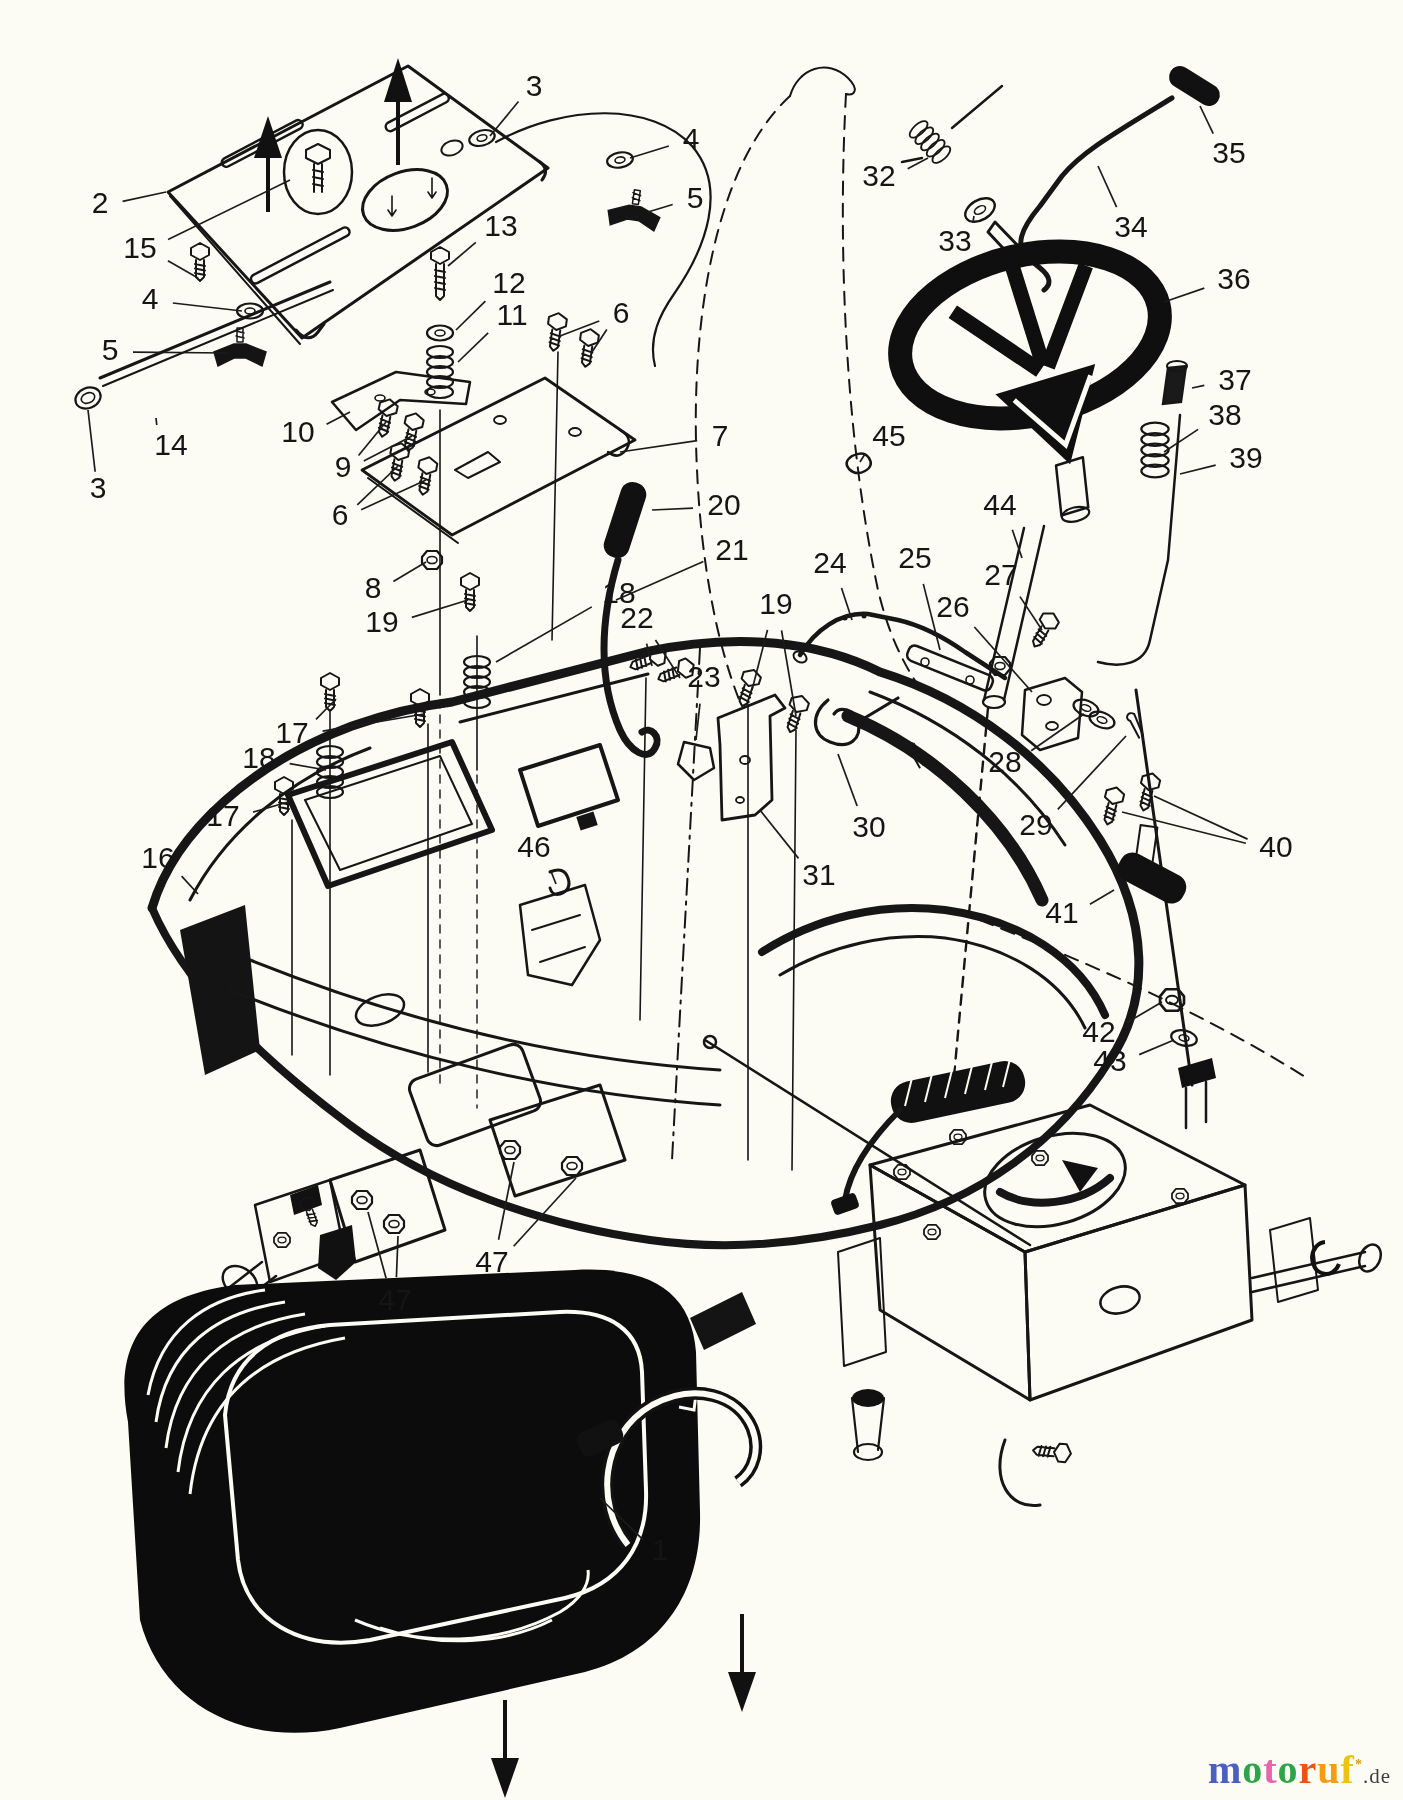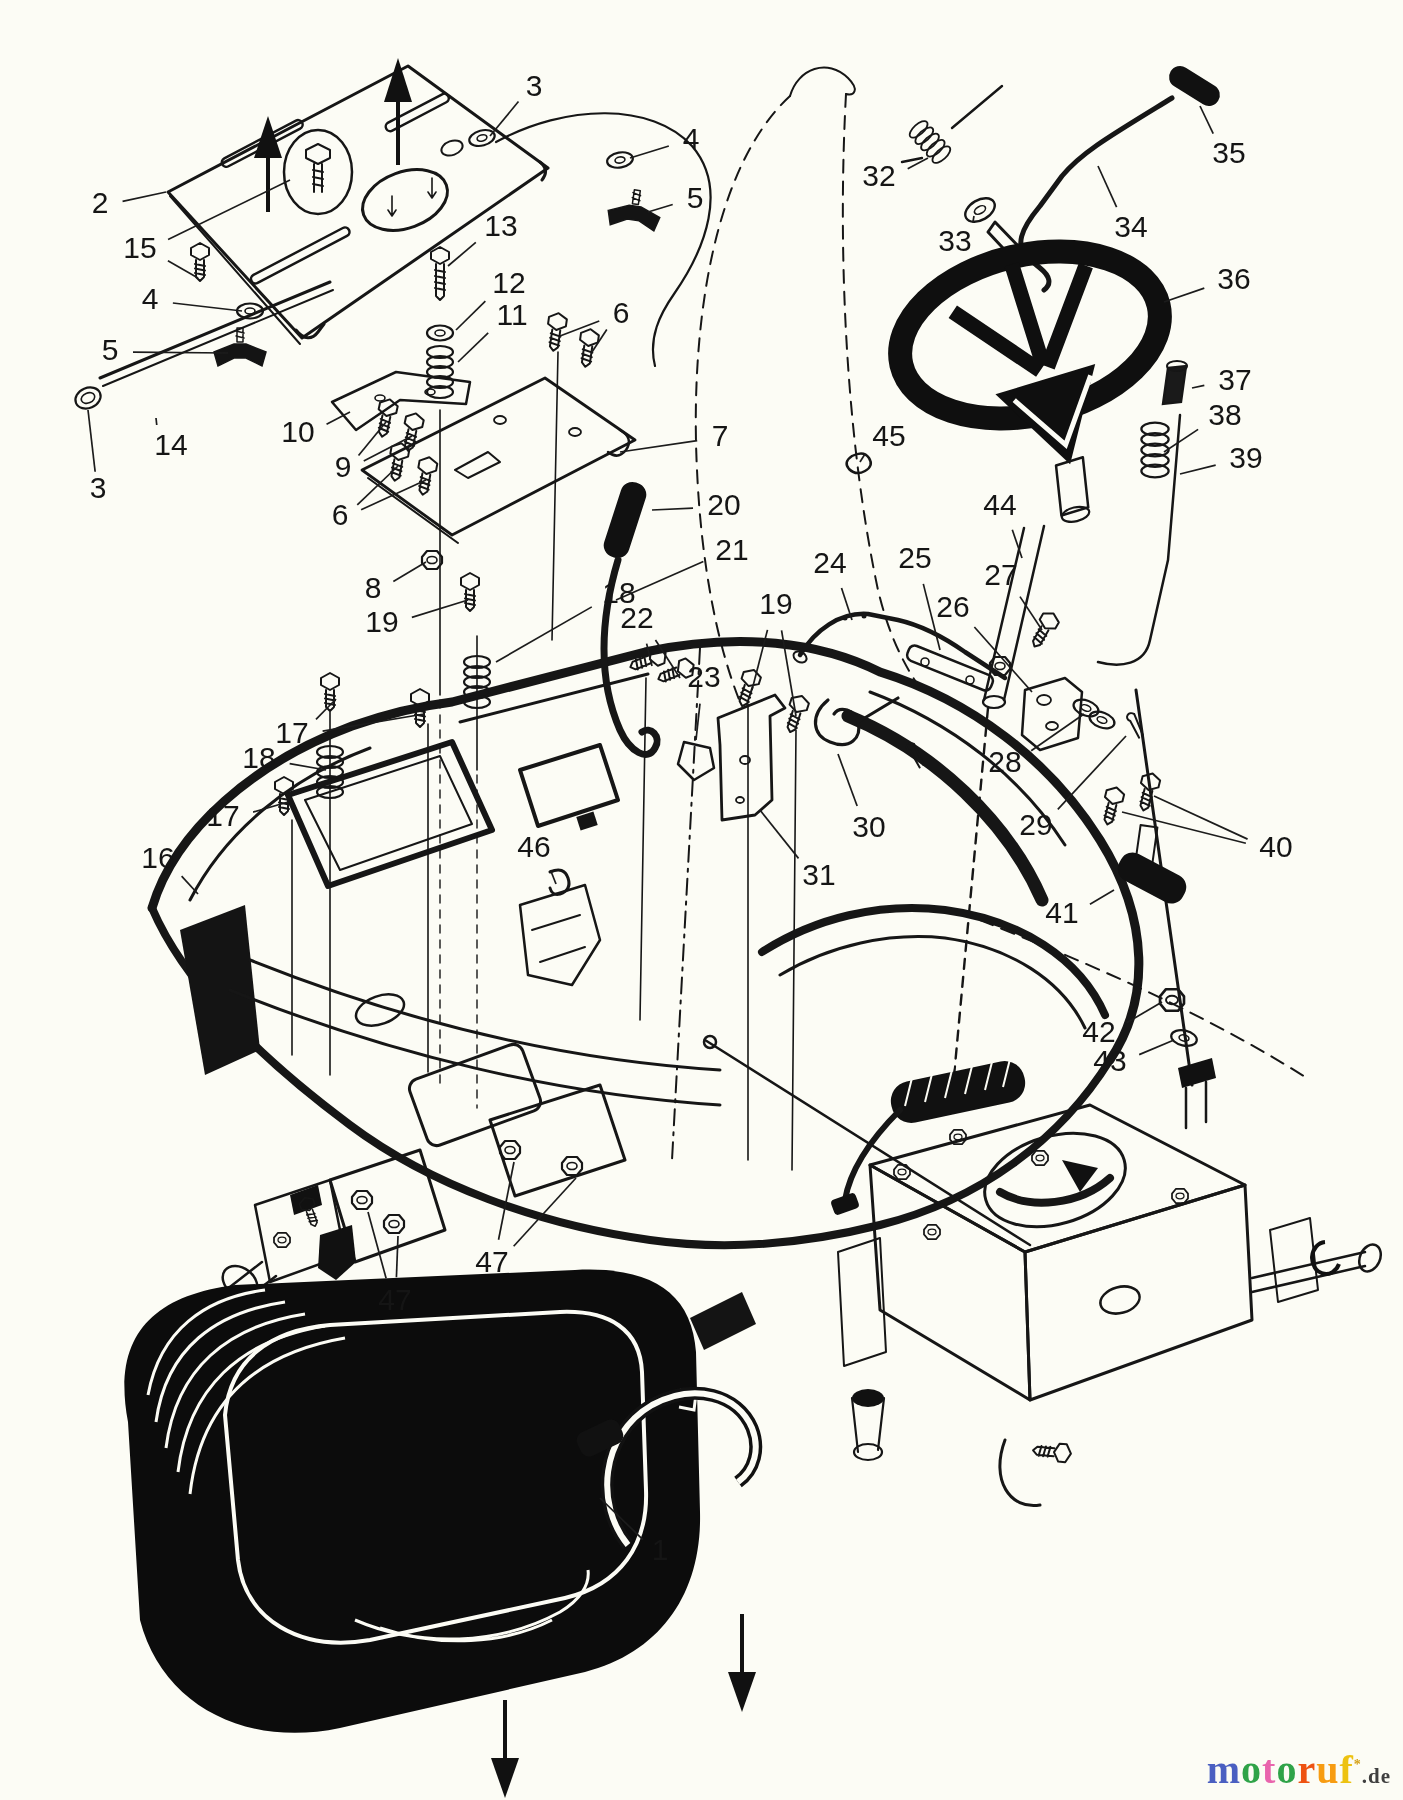--- a/index.html
+++ b/index.html
@@ -4,21 +4,21 @@
 <style>
   html,body{margin:0;padding:0;background:#e8e8e4;}
   .page{position:relative;width:1403px;height:1800px;margin:0 auto;background:#fcfcf5;overflow:hidden;
         font-family:"Liberation Sans", sans-serif;}
   svg{position:absolute;left:0;top:0;}
   .ink{stroke:#161616;fill:none;stroke-linecap:round;stroke-linejoin:round;}
   .leader{stroke:#1c1c1c;stroke-width:1.7;fill:none;}
   .callout{font-family:"Liberation Sans", sans-serif;font-size:30px;fill:#151515;}
   .logo{position:absolute;right:12px;bottom:10px;font-family:"Liberation Serif", serif;
         font-weight:bold;font-size:40px;letter-spacing:1px;line-height:1;user-select:none;}
-  .logo .suffix{font-size:21px;font-weight:bold;text-align:center;}
+  .logo .suffix{font-size:21px;font-weight:normal;text-align:center;}
   .logo .mark{font-size:14px;vertical-align:super;}
 </style>
 </head>
 <body>
 
 <div class="page">
 <svg id="diagram" width="1403" height="1800" viewBox="0 0 1403 1800">
   <defs>
     <g id="sym-screw">
       <path class="ink" stroke-width="2" fill="#fcfcf5" d="M-9,-14 L0,-19 L9,-14 L9,-7 L0,-2 L-9,-7 Z"></path>

